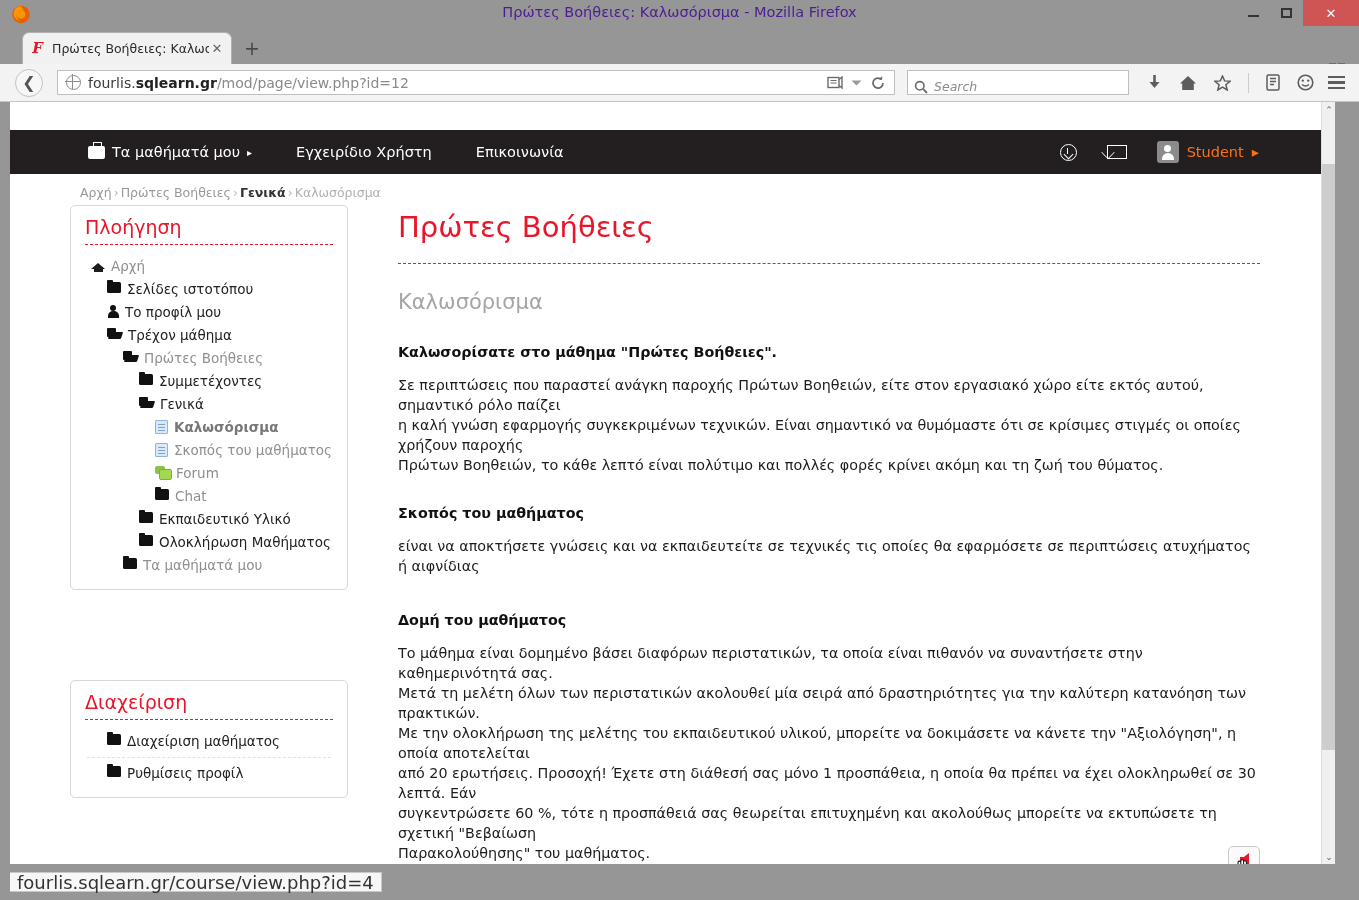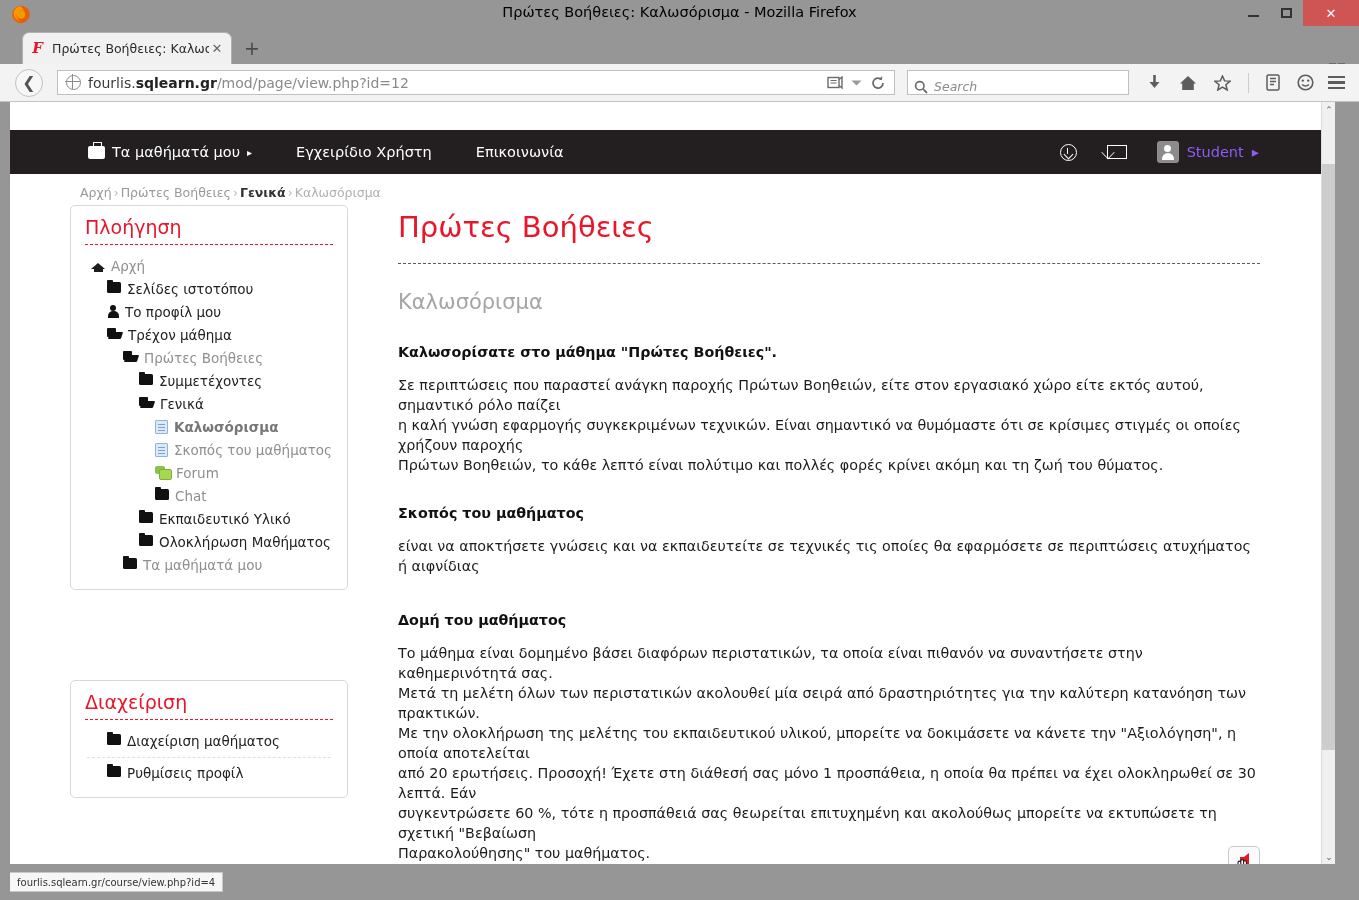--- a/index.html
+++ b/index.html
@@ -18,21 +18,21 @@
   }
   .titlebar {
     position: absolute; left: 0; top: 0; width: 1359px; height: 28px;
     background: #969696;
   }
   .ff-logo {
     position: absolute; left: 10px; top: 3px; width: 22px; height: 22px;
   }
   .title-text {
     position: absolute; left: 0; top: 4px; width: 1359px;
-    text-align: center; font-size: 14.5px; color: #000000;
+    text-align: center; font-size: 14.5px; color: #4c1d95;
     font-family: "DejaVu Sans", sans-serif;
   }
   .win-btns {
     position: absolute; right: 0; top: 0; height: 26px; display: flex;
   }
   .win-btn {
     width: 33px; height: 26px; display: flex; align-items: center;
     justify-content: center; color: #333; font-size: 13px;
   }
   .win-btn.close { background: #cf5454; color: #fff; width: 56px; }
@@ -155,21 +155,21 @@
     border-right:1.7px solid #fff;border-bottom:1.7px solid #fff;transform:rotate(45deg) scale(.78,.78);
     transform-origin: left top;}
   .user-chip { display: flex; align-items: center; gap: 8px; }
   .avatar-box {
     width: 22px; height: 22px; background: #8c8c8c; border-radius: 3px;
     display: flex; align-items: center; justify-content: center; position: relative;
   }
   .avatar-box::before{content:"";position:absolute;top:4px;width:7px;height:7px;border-radius:50%;background:#fff;}
   .avatar-box::after{content:"";position:absolute;bottom:3px;width:12px;height:7px;
     border-radius:6px 6px 0 0;background:#fff;}
-  .user-name { color: #8b5cf6; font-size: 14.5px; }
+  .user-name { color: #f97316; font-size: 14.5px; }
 
   
   .breadcrumb {
     position: absolute; left: 70px; top: 83px; font-size: 12.5px; color: #999;
   }
   .breadcrumb .cur { color: #333; font-weight: bold;}
   .breadcrumb .last { color: #b0b0b0; }
   .breadcrumb .sep { color: #b8b8b8; padding: 0 2px;}
 
   
@@ -275,21 +275,21 @@
   }
   .vs-arrow { width: 14px; height: 15px; display:flex;align-items:center;justify-content:center;
               color:#5a5a5a; font-size: 9px; }
   .vs-thumb { position: absolute; left: 0; top: 62px; width: 14px; height: 586px; background: #cdcdcd; }
   .vs-bottom { position: absolute; left: 0; bottom: 0; }
 
   
   .statusbar {
     position: absolute; left: 10px; bottom: 8px; height: 20px; background: #f7f7f7;
     border: 1px solid #c8c8c8; border-left: none; display: flex; align-items: center;
-    padding: 0 7px; font-size: 10px; color: #333;
+    padding: 0 7px; font-size: 18px; color: #333;
   }
   .bottom-strip {
     position: absolute; left: 0; bottom: 0; width: 1359px; height: 36px; background: #969696;
   }
 </style>
 </head>
 <body>
 
 <div class="win">
 

